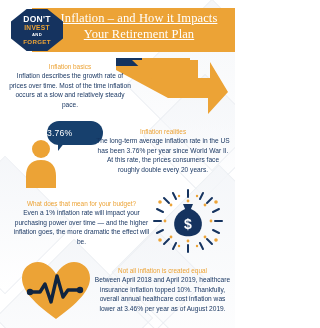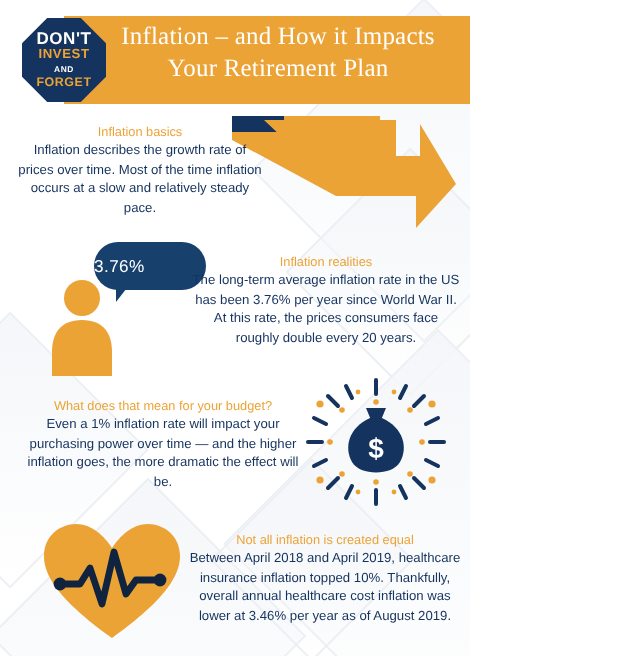--- a/index.html
+++ b/index.html
@@ -50,28 +50,29 @@
     position: absolute;
     left: 48px;
     top: 11px;
     width: 182px;
     text-align: center;
     color: #ffffff;
     font-family: "Liberation Serif", serif;
     font-size: 12.5px;
     line-height: 15.5px;
     letter-spacing: 0.1px;
+    text-decoration: underline;
   }
 
   
   .logo {
     position: absolute;
     left: 11px;
     top: 9px;
-    width: 42px;
+    width: 52px;
     height: 42px;
     background: #15335f;
     clip-path: polygon(30% 0%, 70% 0%, 100% 30%, 100% 70%, 70% 100%, 30% 100%, 0% 70%, 0% 30%);
     display: flex;
     flex-direction: column;
     align-items: center;
     justify-content: center;
     line-height: 1;
   }
   .logo-l1 { color:#ffffff; font-size:8.5px; font-weight:bold; letter-spacing:0.3px; }

